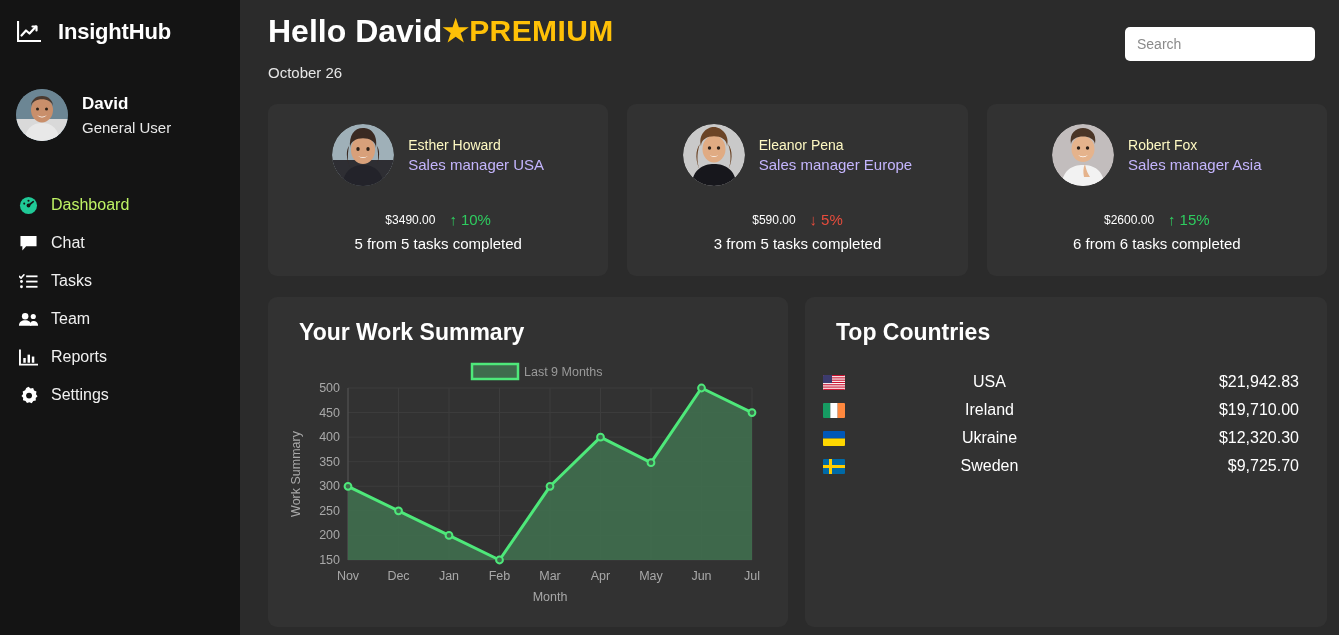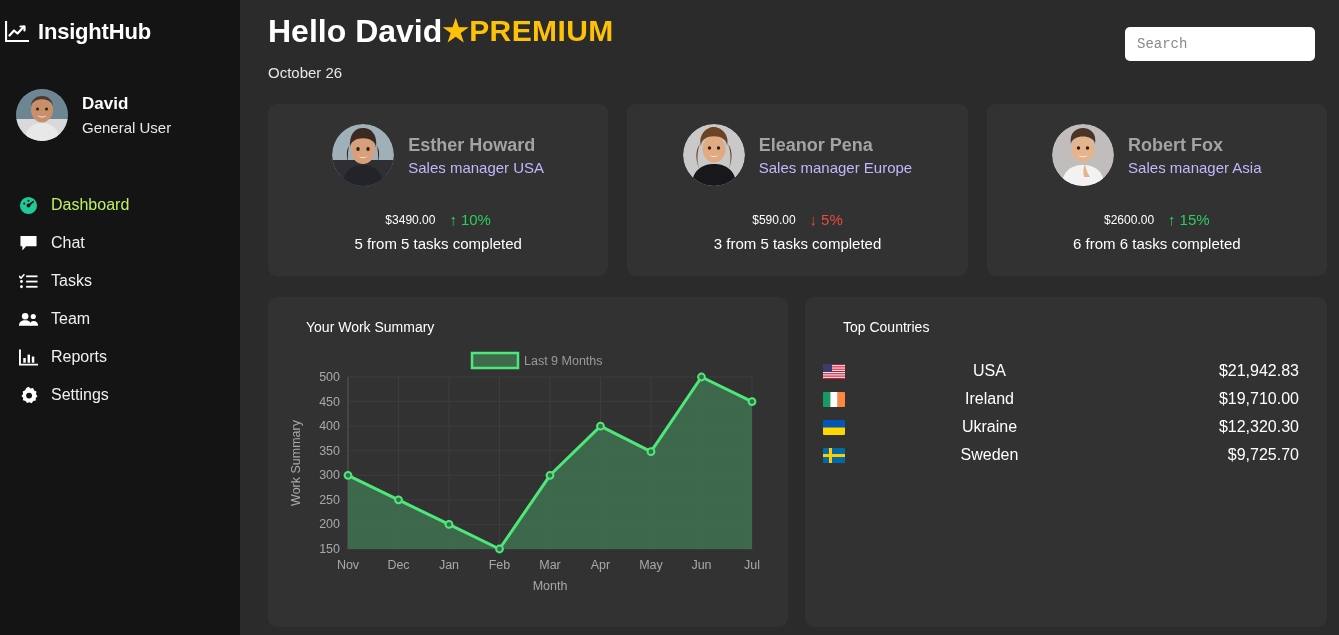--- a/index.html
+++ b/index.html
@@ -13,22 +13,22 @@
 
   
   .sidebar {
     width: 240px; height: 635px;
     background: #141414;
     flex: 0 0 240px;
     padding: 14px 0 0 0;
     position: relative;
   }
   .brand {
-    display: flex; align-items: center; gap: 9px;
-    padding: 0 0 0 5px; height: 36px;
+    display: flex; align-items: center; gap: 17px;
+    padding: 0 0 0 17px; height: 36px;
   }
   .brand-logo { width: 24px; height: 22px; display: block; }
   .brand-name {
     color: #ffffff; font-size: 22px; font-weight: bold;
     letter-spacing: -0.2px;
   }
   .user-block {
     display: flex; align-items: center; gap: 14px;
     padding: 0 0 0 16px; margin-top: 38px; height: 54px;
   }
@@ -72,42 +72,42 @@
     font-size: 32px; font-weight: bold; color: #ffffff;
     line-height: 42px;
   }
   .star { font-size: 30px; color: #ffc107; line-height: 1; }
   .premium { color: #ffc107; font-size: 30px; font-weight: bold; letter-spacing: 0.4px; }
   .date { color: #e6e6e6; font-size: 15px; margin-top: 12px; }
   .search-box {
     width: 190px; height: 34px; margin-top: 17px; margin-right: 12px;
     background: #ffffff; border: none; border-radius: 5px;
     padding: 0 12px; font-size: 14px; color: #333;
-    font-family: Liberation Mono, monospace;
+    font-family: Liberation Sans, sans-serif;
     outline: none;
   }
   .search-box::placeholder { color: #8a8a8a; }
 
   
   .cards {
     display: flex; gap: 19px; margin-top: 23px;
   }
   .card {
     flex: 1; background: #323232; border-radius: 9px;
     height: 172px; padding: 20px 16px 0 16px;
     display: flex; flex-direction: column; align-items: center;
   }
   .card-top { display: flex; align-items: center; gap: 14px; }
   .card-avatar {
     width: 62px; height: 62px; border-radius: 50%;
     overflow: hidden; flex: 0 0 62px;
   }
   .card-avatar svg { display: block; width: 62px; height: 62px; }
   .card-id { display: flex; flex-direction: column; gap: 3px; }
-  .card-name { color: #a3a3a3; font-size: 18px; font-weight: bold; }
+  .card-name { color: #fef9c3; font-size: 14px; font-weight: normal; }
   .card-role { color: #c4b5fd; font-size: 15px; }
   .card-stats {
     margin-top: 25px; display: flex; align-items: center;
     gap: 14px; justify-content: center;
   }
   .card-amount { color: #ffffff; font-size: 12px; }
   .card-delta { font-size: 15px; display: flex; align-items: center; gap: 4px; }
   .card-delta.up { color: #2ecc5f; }
   .card-delta.down { color: #e74c3c; }
   .arrow { font-size: 15px; font-weight: bold; line-height: 1; }
@@ -115,22 +115,22 @@
 
   
   .panels { display: flex; gap: 17px; margin-top: 21px; }
   .panel {
     background: #323232; border-radius: 9px;
     padding: 22px 18px 0 18px;
   }
   .panel-chart { width: 520px; height: 330px; flex: 0 0 520px; }
   .panel-countries { flex: 1; height: 330px; }
   .panel-title {
-    color: #ffffff; font-size: 14px; font-weight: normal;
-    margin-left: 20px;
+    color: #ffffff; font-size: 23px; font-weight: bold;
+    margin-left: 13px;
   }
 
   
   .chart-area { position: relative; width: 100%; height: 250px; margin-top: 12px; }
   .chart-svg { display: block; }
 
   
   .country-list { margin-top: 22px; }
   .country-row {
     display: grid;

